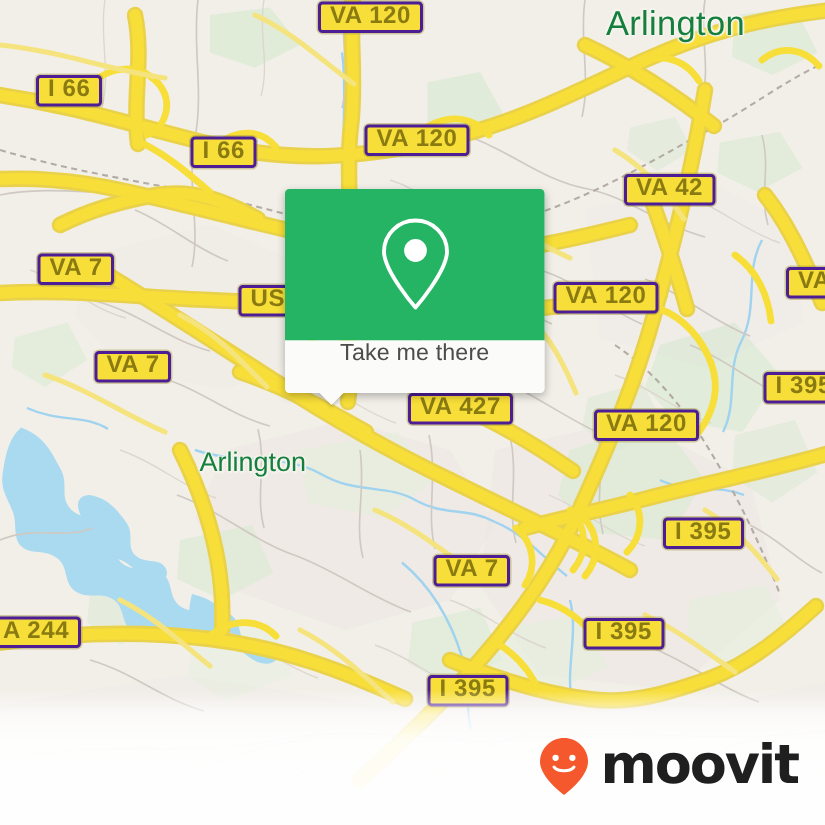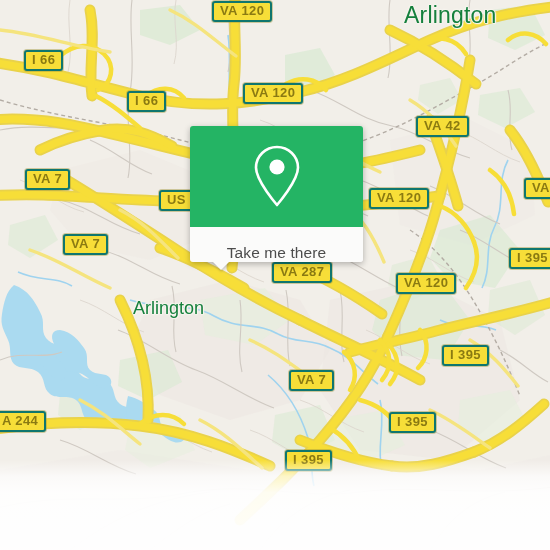--- a/index.html
+++ b/index.html
@@ -22,24 +22,24 @@
     position: absolute;
     inset: 0;
     width: 550px;
     height: 550px;
   }
 
   
   .shield {
     position: absolute;
     background: #f7de38;
-    border: 2px solid #0f766e;
+    border: 2px solid #4c1d95;
     border-radius: 3px;
     color: #8a7a12;
-    font-size: 13px;
+    font-size: 16px;
     font-weight: bold;
     letter-spacing: 0.4px;
     padding: 1px 6px 2px 6px;
     line-height: 14px;
     white-space: nowrap;
     box-shadow: 0 0 0 1px rgba(160,150,60,0.45);
     font-family: "Liberation Sans", sans-serif;
   }
 
   
@@ -81,21 +81,21 @@
     display: flex;
     align-items: center;
     justify-content: center;
   }
   #popup-footer {
     position: relative;
     height: 35px;
     background: #fbfbfa;
     border-radius: 0 0 3px 3px;
     display: flex;
-    align-items: flex-end;
+    align-items: flex-start;
     justify-content: center;
   }
   #popup-label {
     color: #4c4c4c;
     font-size: 15.5px;
     letter-spacing: 0.1px;
     font-family: "Liberation Sans", sans-serif;
   }
   #popup-tail {
     position: absolute;
@@ -381,21 +381,21 @@
       <div class="shield" style="left: 24px; top: 50px;">I 66</div>
       <div class="shield" style="left: 127px; top: 91px;">I 66</div>
       <div class="shield" style="left: 243px; top: 83px;">VA 120</div>
       <div class="shield" style="left: 416px; top: 116px;">VA 42</div>
       <div class="shield" style="left: 25px; top: 169px;">VA 7</div>
       <div class="shield" style="left: 159px; top: 190px;">US 50</div>
       <div class="shield" style="left: 369px; top: 188px;">VA 120</div>
       <div class="shield" style="left: 524px; top: 178px;">VA 2</div>
       <div class="shield" style="left: 63px; top: 234px;">VA 7</div>
       <div class="shield" style="left: 509px; top: 248px;">I 395</div>
-      <div class="shield" style="left: 272px; top: 262px;">VA 287</div>
+      <div class="shield" style="left: 272px; top: 262px;">VA 427</div>
       <div class="shield" style="left: 396px; top: 273px;">VA 120</div>
       <div class="shield" style="left: 442px; top: 345px;">I 395</div>
       <div class="shield" style="left: 289px; top: 370px;">VA 7</div>
       <div class="shield" style="left: 389px; top: 412px;">I 395</div>
       <div class="shield" style="left: -6px; top: 411px;">A 244</div>
       <div class="shield" style="left: 285px; top: 450px;">I 395</div>
     </div>
 
   <div id="popup-card">
     <div id="popup-image">
@@ -405,14 +405,23 @@
       </svg>
     </div>
     <div id="popup-footer">
       <span id="popup-label">Take me there</span>
       <div id="popup-tail"></div>
     </div>
   </div>
 
   <div id="bottom-fade"></div>
 
+  <div id="brand-logo">
+    <svg width="34" height="40" viewBox="0 0 34 40">
+      <path d="M17 1 C8.2 1 1 8.1 1 16.8 C1 27.4 17 39 17 39 C17 39 33 27.4 33 16.8 C33 8.1 25.8 1 17 1 Z" fill="#f4582c"></path>
+      <circle cx="11.4" cy="14.2" r="2.1" fill="#ffffff"></circle>
+      <circle cx="22.6" cy="14.2" r="2.1" fill="#ffffff"></circle>
+      <path d="M10.4 20.4 C12.6 23.6 21.4 23.6 23.6 20.4" fill="none" stroke="#ffffff" stroke-width="2.1" stroke-linecap="round"></path>
+    </svg>
+    <span id="brand-wordmark">moovit</span>
+  </div>
 
 </div>
 
 </body></html>

